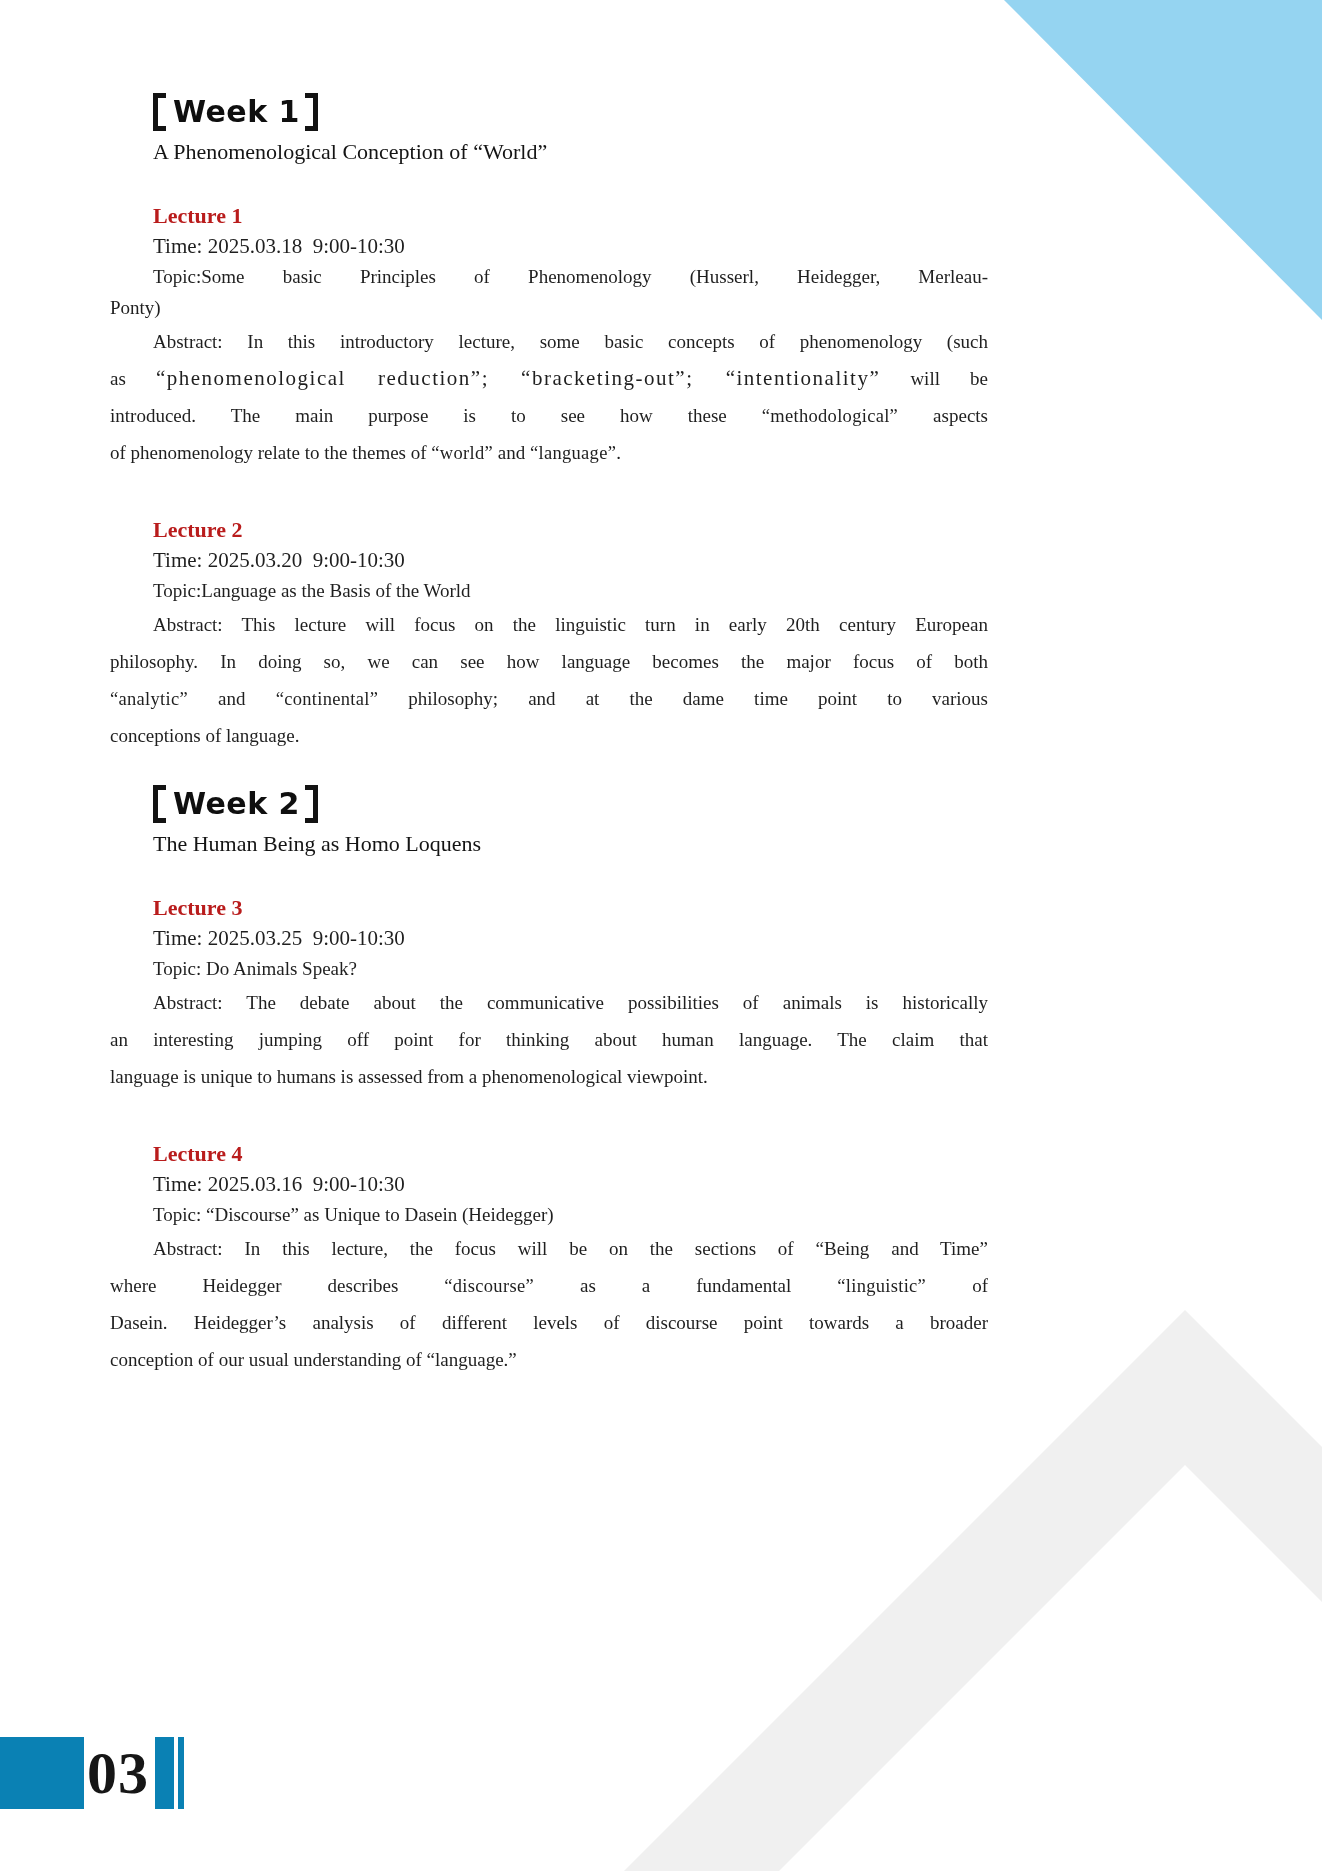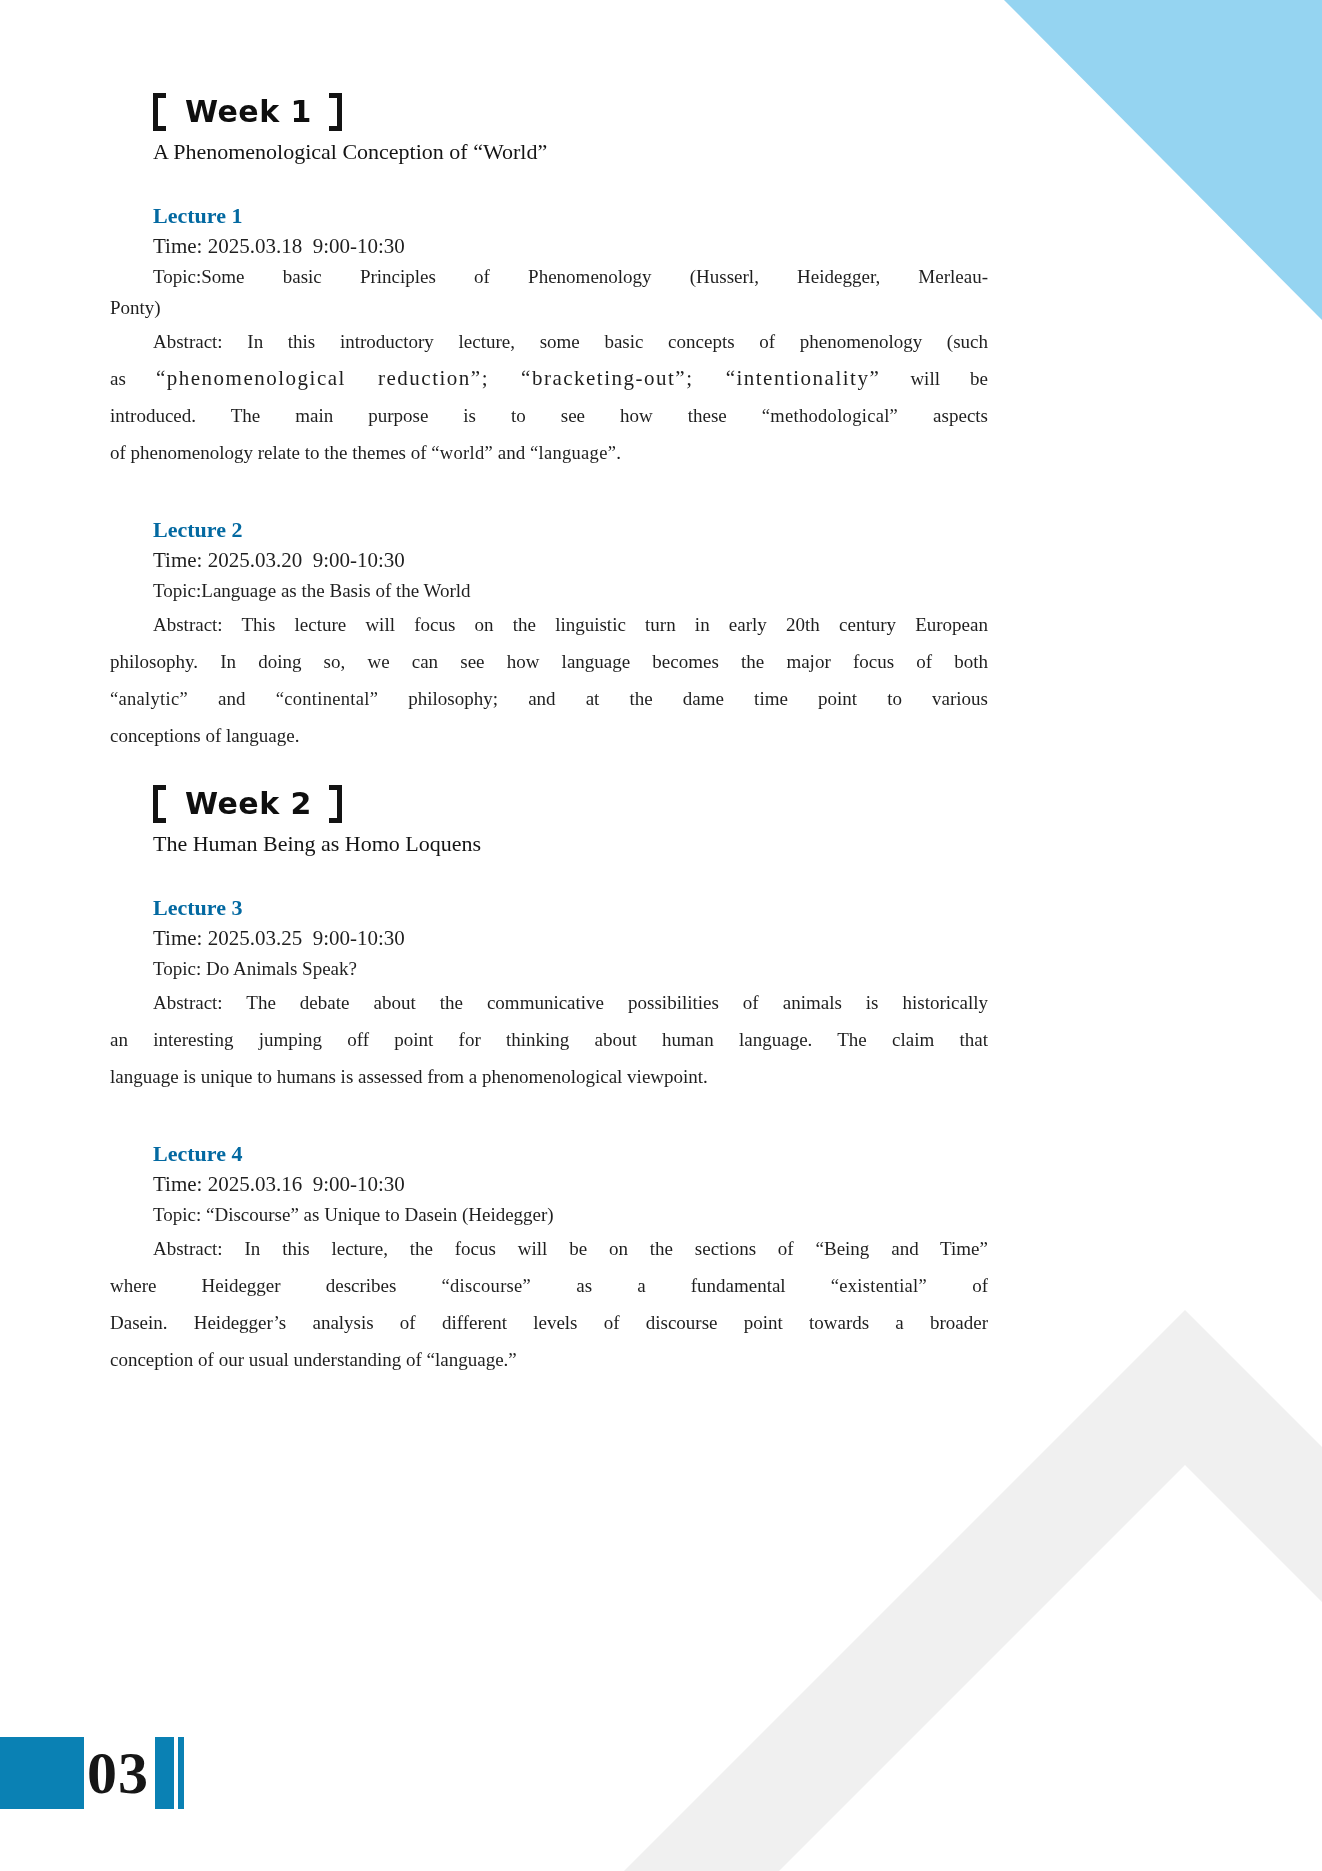--- a/index.html
+++ b/index.html
@@ -14,33 +14,33 @@
     background:#95d4f1;
     clip-path:polygon(0 0,100% 0,100% 100%);
   }
   
   .wm{position:absolute;left:0;top:0;pointer-events:none;}
   
   .content{position:absolute;left:110px;top:90px;width:878px;}
   .wk-head{
     font-family:"DejaVu Sans","Liberation Sans",sans-serif;
     font-weight:bold;font-size:30px;line-height:44px;color:#0f0f0f;
-    padding-left:43px;letter-spacing:.5px;display:flex;align-items:center;gap:12px;
+    padding-left:43px;letter-spacing:.5px;display:flex;align-items:center;
   }
   .bracket{display:inline-block;box-sizing:border-box;width:13px;height:38px;border:5px solid #131313;}
   .bracket.open{border-right:0;margin-right:7px;}
   .bracket.close{border-left:0;margin-left:5px;}
   .wk-sub{
     font-weight:normal;font-size:22px;line-height:30px;color:#141414;
     padding-left:43px;margin-top:3px;
   }
   .lec{margin-top:34px;}
   .lec.gap{margin-top:44px;}
   .wk2{margin-top:28px;}
-  .lec-title{font-weight:bold;font-size:22px;line-height:30px;color:#0369a1;padding-left:43px;}
+  .lec-title{font-weight:bold;font-size:22px;line-height:30px;color:#b91c1c;padding-left:43px;}
   .ln{
     text-align:justify;text-align-last:justify;
     line-height:30px;overflow:hidden;font-size:21px;
   }
   .ln.last{text-align-last:left;}
   .ln.ind{text-indent:43px;}
   .ln.pre{white-space:pre-wrap;}
   .abs .ln{line-height:36px;}
   .r-n{font-size:19px;}
   .r-l{font-size:19px;}
@@ -127,21 +127,21 @@
     </div>
 
     <div class="lec gap">
       <div class="lec-title">Lecture 4</div>
       <div class="ln last ind pre">Time: 2025.03.16  9:00-10:30</div>
       <div>
           <div class="ln ind last"><span class="r-n">Topic: “Discourse” as Unique to Dasein (Heidegger)</span></div>
         </div>
       <div class="abs">
           <div class="ln ind"><span class="r-n">Abstract: In this lecture, the focus will be on the sections of “Being and Time”</span></div>
-          <div class="ln"><span class="r-l">where Heidegger describes </span><span class="r-q">“discourse”</span><span class="r-l"> as a fundamental </span><span class="r-q">“existential”</span><span class="r-l"> of</span></div>
+          <div class="ln"><span class="r-l">where Heidegger describes </span><span class="r-q">“discourse”</span><span class="r-l"> as a fundamental </span><span class="r-q">“linguistic”</span><span class="r-l"> of</span></div>
           <div class="ln"><span class="r-l">Dasein. Heidegger</span><span class="r-n">’s analysis of different levels of discourse point towards a broader</span></div>
           <div class="ln last"><span class="r-n">conception of our usual understanding of “language.”</span></div>
         </div>
     </div>
   </div>
 
 </div>
 
 <div class="badge">
   <div class="badge-rect"></div>

